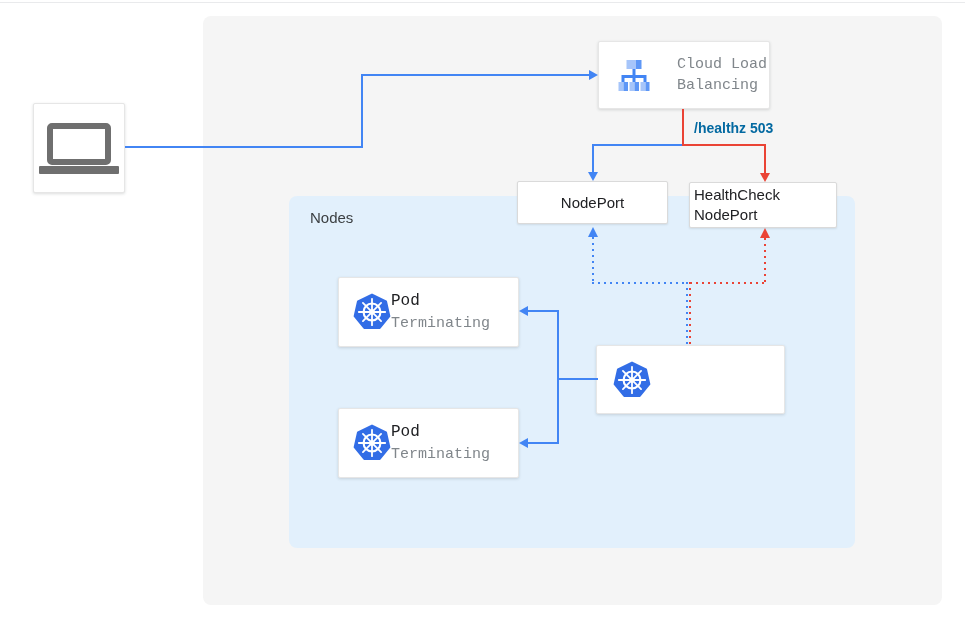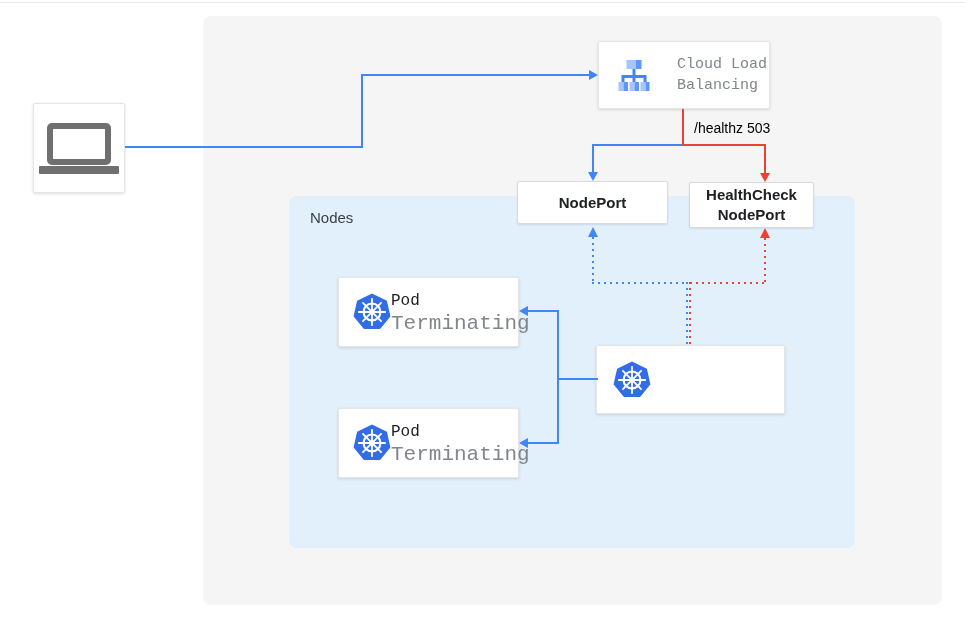--- a/index.html
+++ b/index.html
@@ -36,35 +36,35 @@
     border-radius:5px; background:#fff; box-sizing:border-box; }
   .laptop-base { width:80px; height:8px; background:#6f6f6f; border-radius:1px; margin-top:1px; }
 
   .lb-card { left:598px; top:41px; width:172px; height:68px; padding-left:18px; }
   .lb-text { margin-left:26px; width:92px; font-size:15px; line-height:21px; color:#80868b; }
 
   .port-card {
     background:#fff; border:1px solid #dadada; border-radius:2px;
     box-shadow:0 1px 2px rgba(60,64,67,.12);
     display:flex; align-items:center; justify-content:center;
-    box-sizing:border-box; text-align:center;
-    font-weight:bold; color:#202124; font-size:15px; line-height:20px;
+    box-sizing:border-box; text-align:left;
+    font-weight:normal; color:#202124; font-size:15px; line-height:20px;
   }
   .nodeport-card { left:517px; top:181px; width:151px; height:43px; }
-  .hc-card { left:689px; top:182px; width:125px; height:46px; padding:0 4px; }
+  .hc-card { left:689px; top:182px; width:148px; height:46px; padding:0 4px; }
 
   .k8s-card { padding-left:14px; }
   .pod1-card { left:338px; top:277px; width:181px; height:70px; }
   .pod2-card { left:338px; top:408px; width:181px; height:70px; }
   .kp-card  { left:596px; top:345px; width:189px; height:69px; padding-left:16px; }
   .k8s-text { }
   .k8s-title { font-size:16px; color:#202124; line-height:23px; }
-  .k8s-sub   { font-size:21px; color:#80868b; line-height:21px; }
-
-  .healthz { left:694px; top:120px; font-size:14px; font-weight:normal; color:#000000; }
+  .k8s-sub   { font-size:15px; color:#80868b; line-height:21px; }
+
+  .healthz { left:694px; top:120px; font-size:14px; font-weight:bold; color:#0369a1; }
 
   
   .ln { position:absolute; }
   .blue { background:#4285f4; }
   .red  { background:#ea4335; }
 
   
   .dot-h-blue { height:2px; background:repeating-linear-gradient(90deg,#4285f4 0 2px,transparent 2px 6px); }
   .dot-v-blue { width:2px;  background:repeating-linear-gradient(180deg,#4285f4 0 2px,transparent 2px 6px); }
   .dot-h-red  { height:2px; background:repeating-linear-gradient(90deg,#ea4335 0 2px,transparent 2px 6px); }

